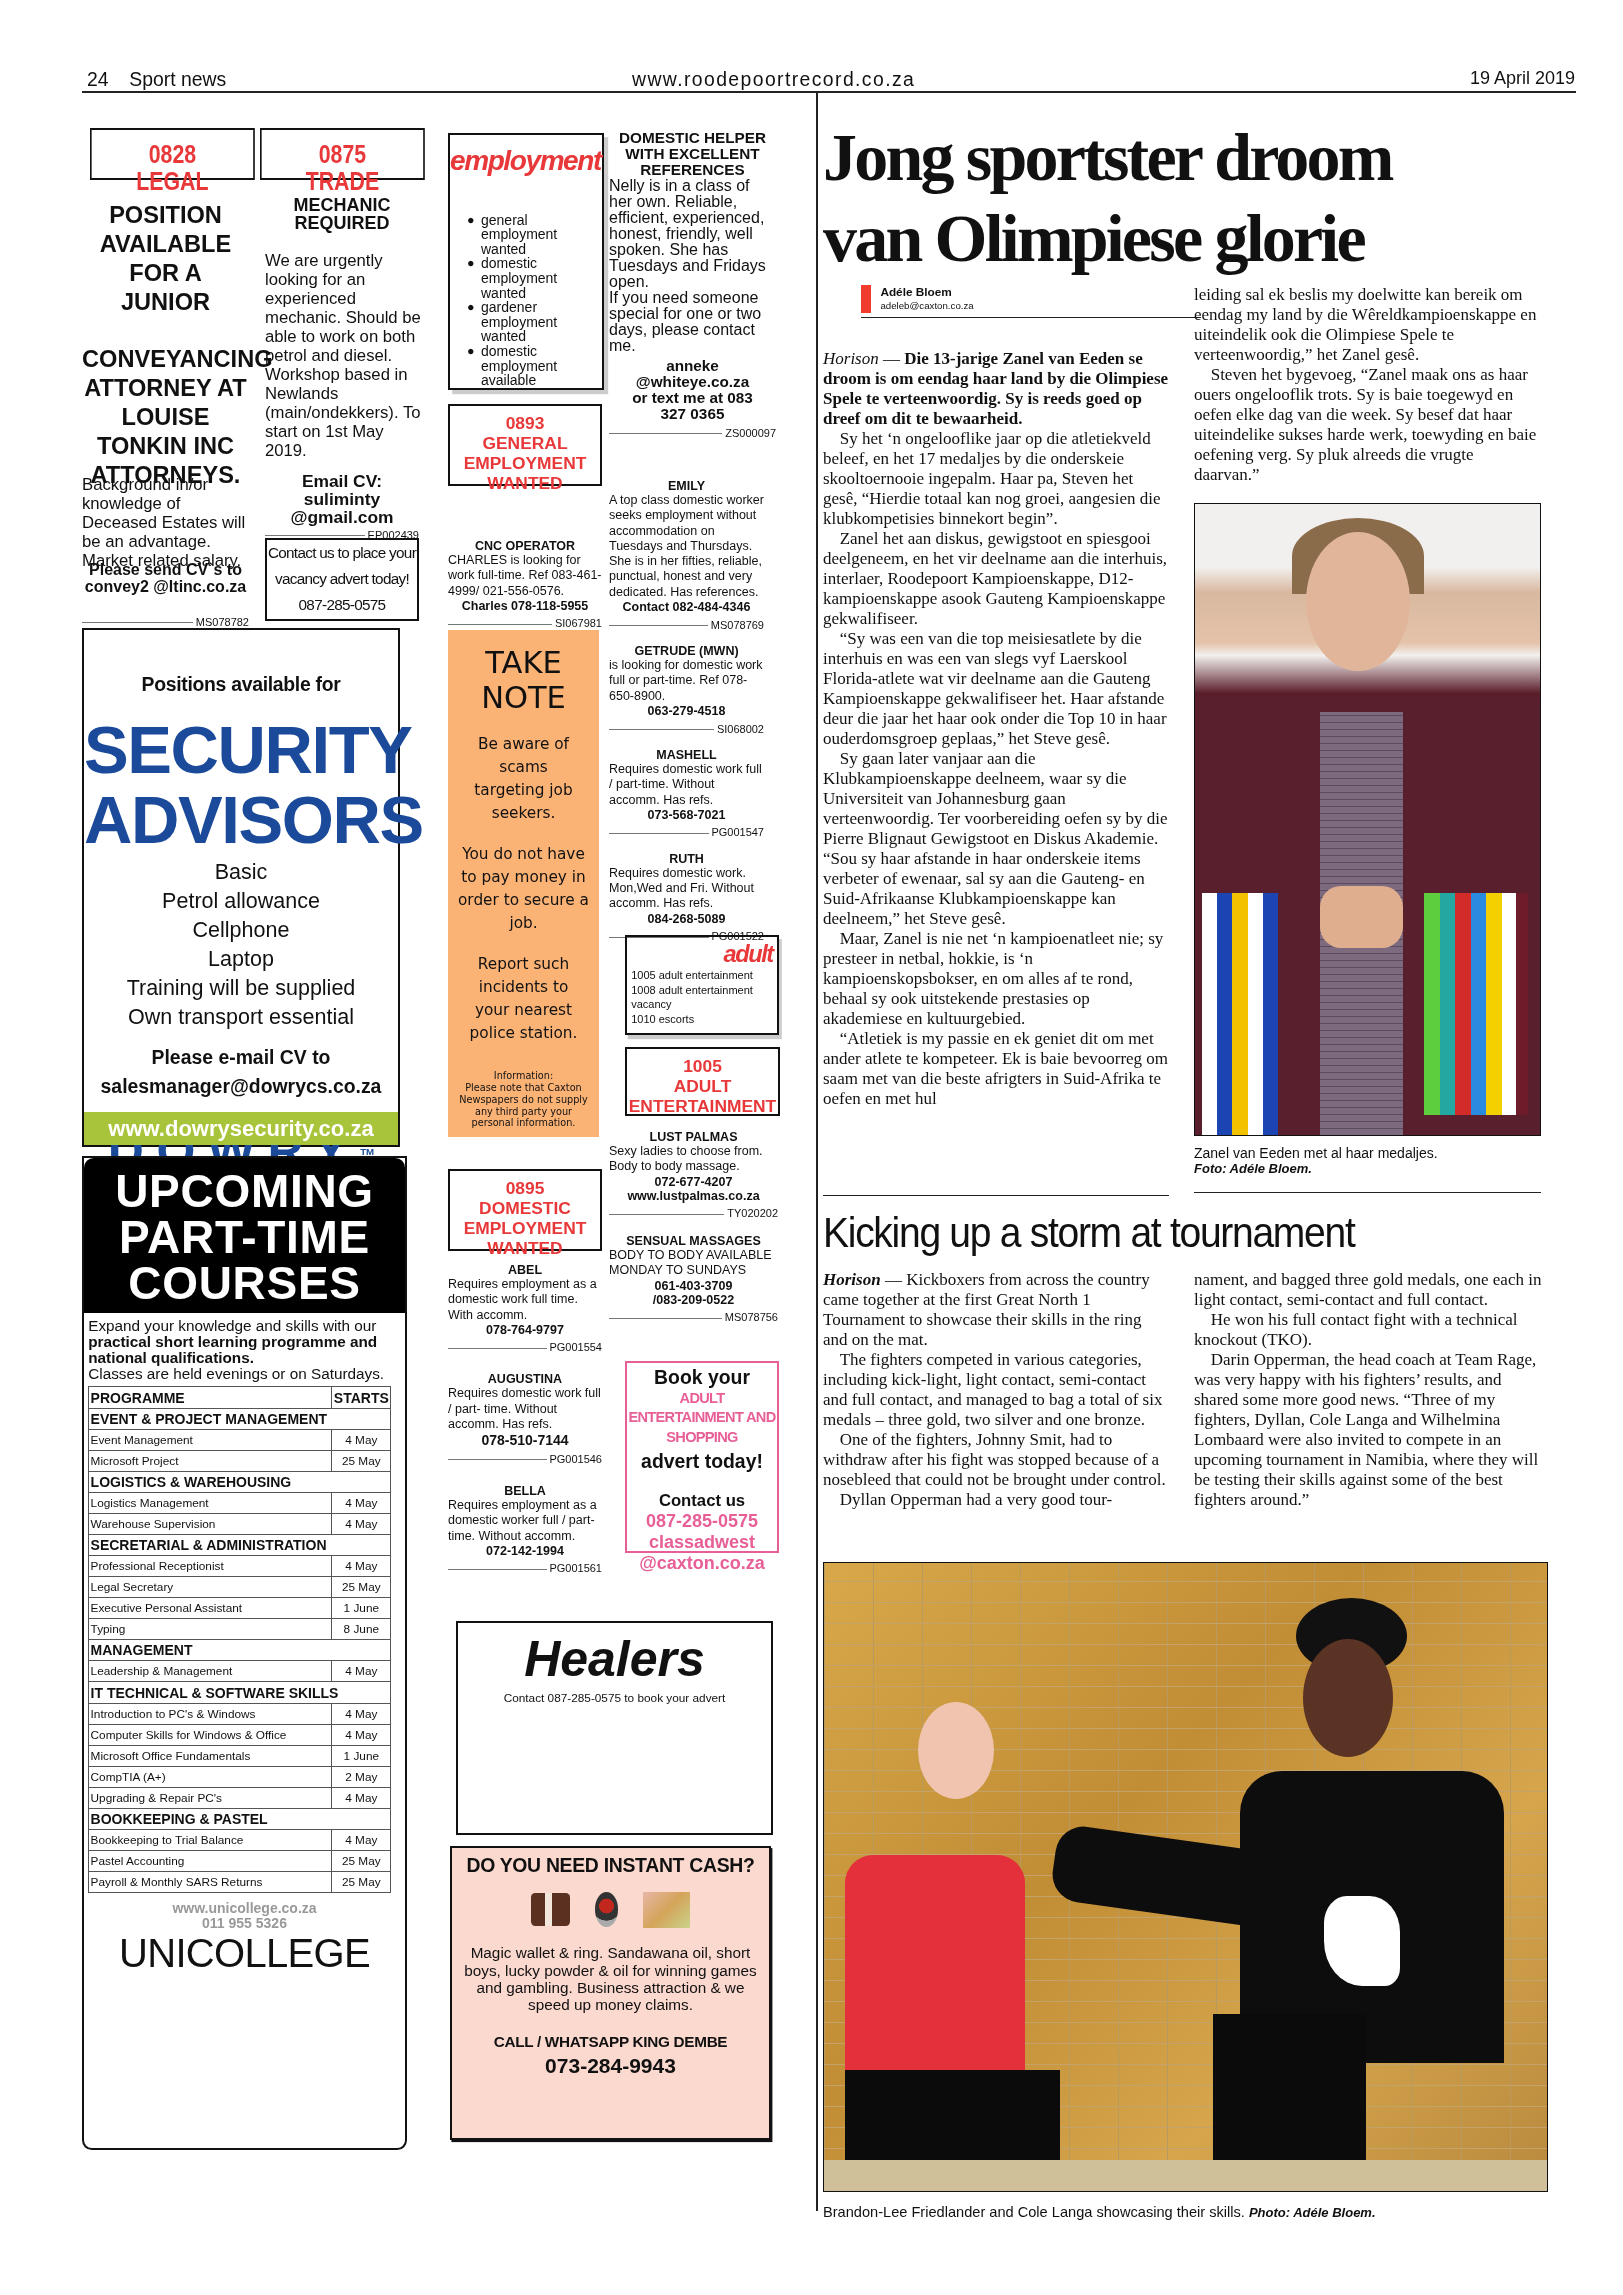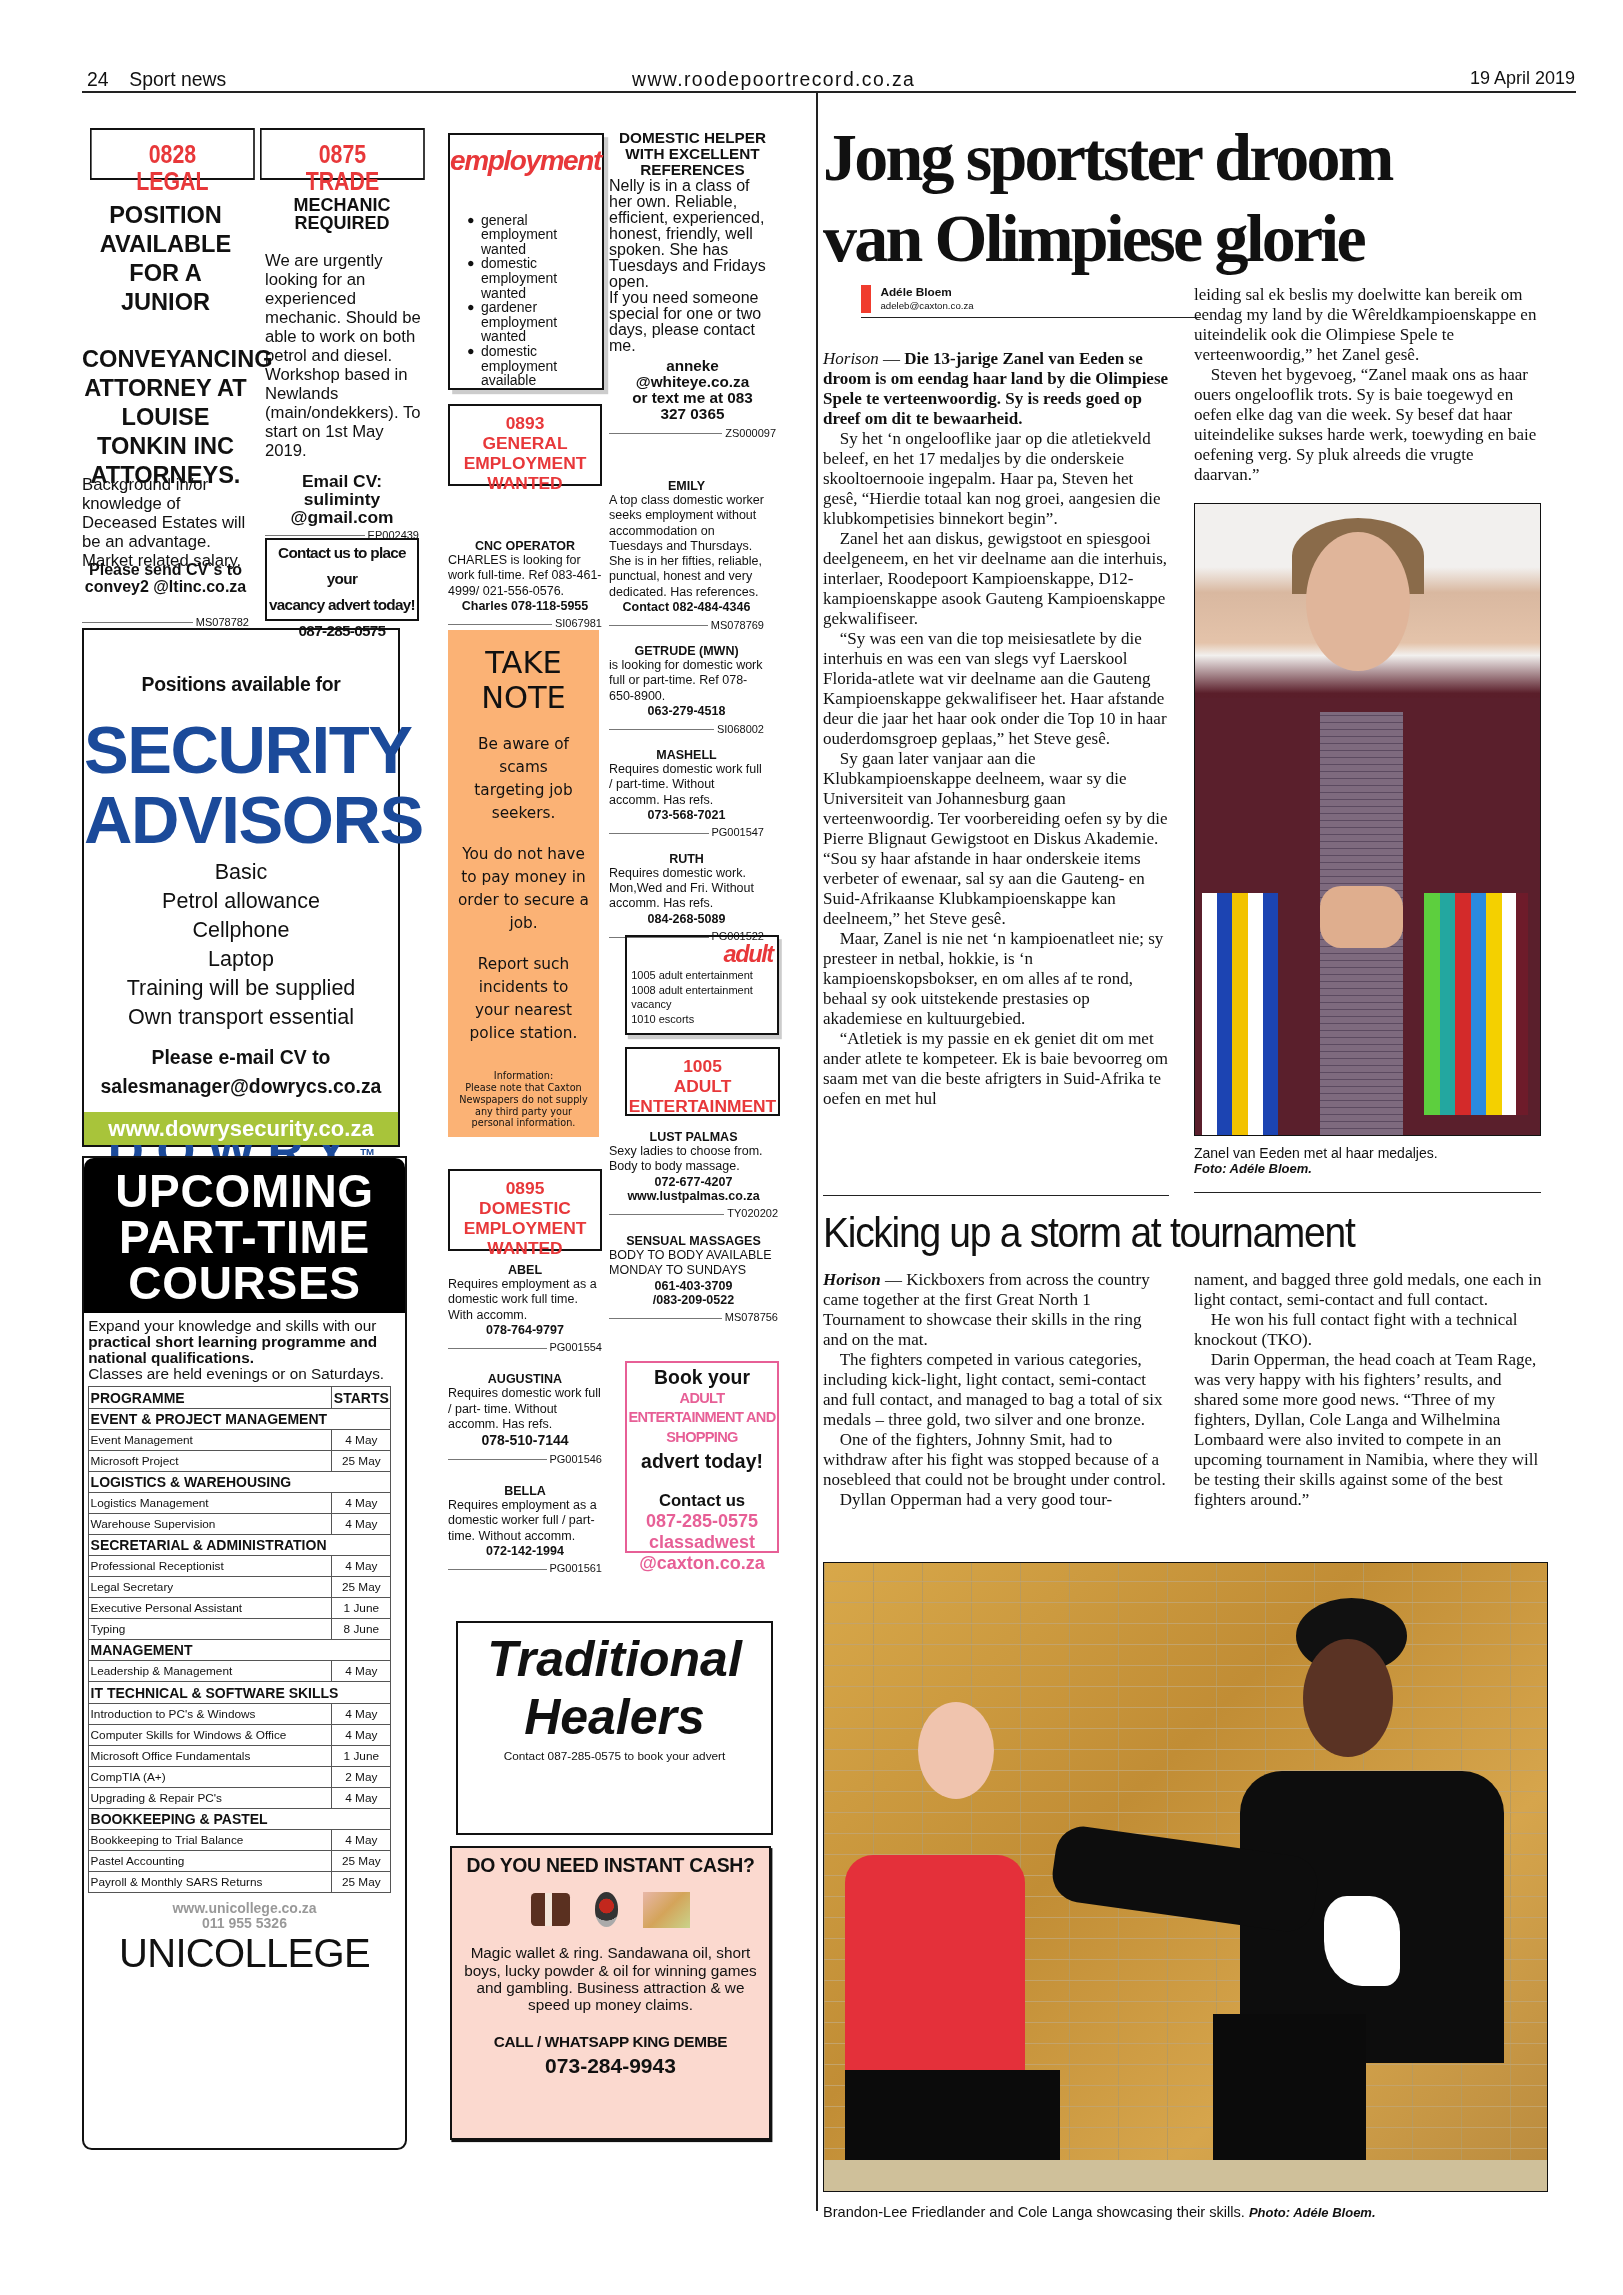--- a/index.html
+++ b/index.html
@@ -49,21 +49,21 @@
   #sec-ad .tag{text-align:center;color:#1b4a9a;font-weight:bold;font-size:11.8px;letter-spacing:1.4px;margin-top:4.2px;}
   #sec-ad .url{position:absolute;left:0;right:0;bottom:0;height:33px;background:#a8c43a;color:#fff;text-align:center;font-weight:bold;font-size:22px;line-height:33px;}
 
   
   #note-box{left:448px;top:630px;width:151px;height:507px;background:#fbb275;text-align:center;}
   #note-box .h{font-family:"DejaVu Sans",sans-serif;font-size:30.5px;line-height:35px;margin-top:15.3px;}
   #note-box .p{font-family:"DejaVu Sans",sans-serif;font-size:15.3px;line-height:23px;margin-top:18px;}
   #note-box .i{font-family:"DejaVu Sans",sans-serif;font-size:9.7px;line-height:11.8px;margin-top:25px;}
 
   
-  #contact-box{left:265px;top:538px;width:154px;height:83px;border:2.1px solid #111;text-align:center;font-weight:bold;font-size:15.3px;line-height:26px;letter-spacing:-0.7px;}
+  #contact-box{left:265px;top:538px;width:154px;height:83px;border:2.1px solid #111;text-align:center;font-weight:normal;font-size:15.3px;line-height:26px;letter-spacing:-0.7px;}
 
   
   .cat-red{border:2.1px solid #111;text-align:center;color:#e8383a;font-weight:bold;font-size:17.4px;line-height:20px;padding-top:7px;}
 
   
   #courses{left:82px;top:1156px;width:325px;height:994px;border:2.1px solid #111;border-radius:0 0 9.7px 9.7px;}
   #courses .top{background:#000;color:#fff;font-weight:900;text-align:center;font-size:46px;line-height:46px;padding:9.7px 0 7px;letter-spacing:0.7px;border-radius:9.7px 9.7px 0 0;}
   #courses .intro{font-size:15.3px;line-height:16px;padding:5.6px 4.2px 0 4.2px;}
   #courses table{width:303px;margin:4.2px 0 0 4.2px;border-collapse:collapse;}
   #courses td{border:0.7px solid #555;font-size:11.8px;padding:2.1px 1.4px;height:21px;}
@@ -453,21 +453,20 @@
   <div class="a">Book your</div>
   <div class="p">ADULT ENTERTAINMENT AND SHOPPING</div>
   <div class="a">advert today!</div>
   <div class="c">Contact us</div>
   <div class="pn">087-285-0575</div>
   <div class="pn">classadwest @caxton.co.za</div>
 </div>
 
 <div class="abs" id="healers">
   <div class="t">
-    <div>Traditional</div>
     <div>Healers</div>
   </div>
   <div class="c">Contact 087-285-0575 to book your advert</div>
 </div>
 
 <div class="abs" id="cash">
   <div class="h">DO YOU NEED INSTANT CASH?</div>
   <div class="imgs">
     <div class="wallet"></div>
     <div class="ring"></div>

